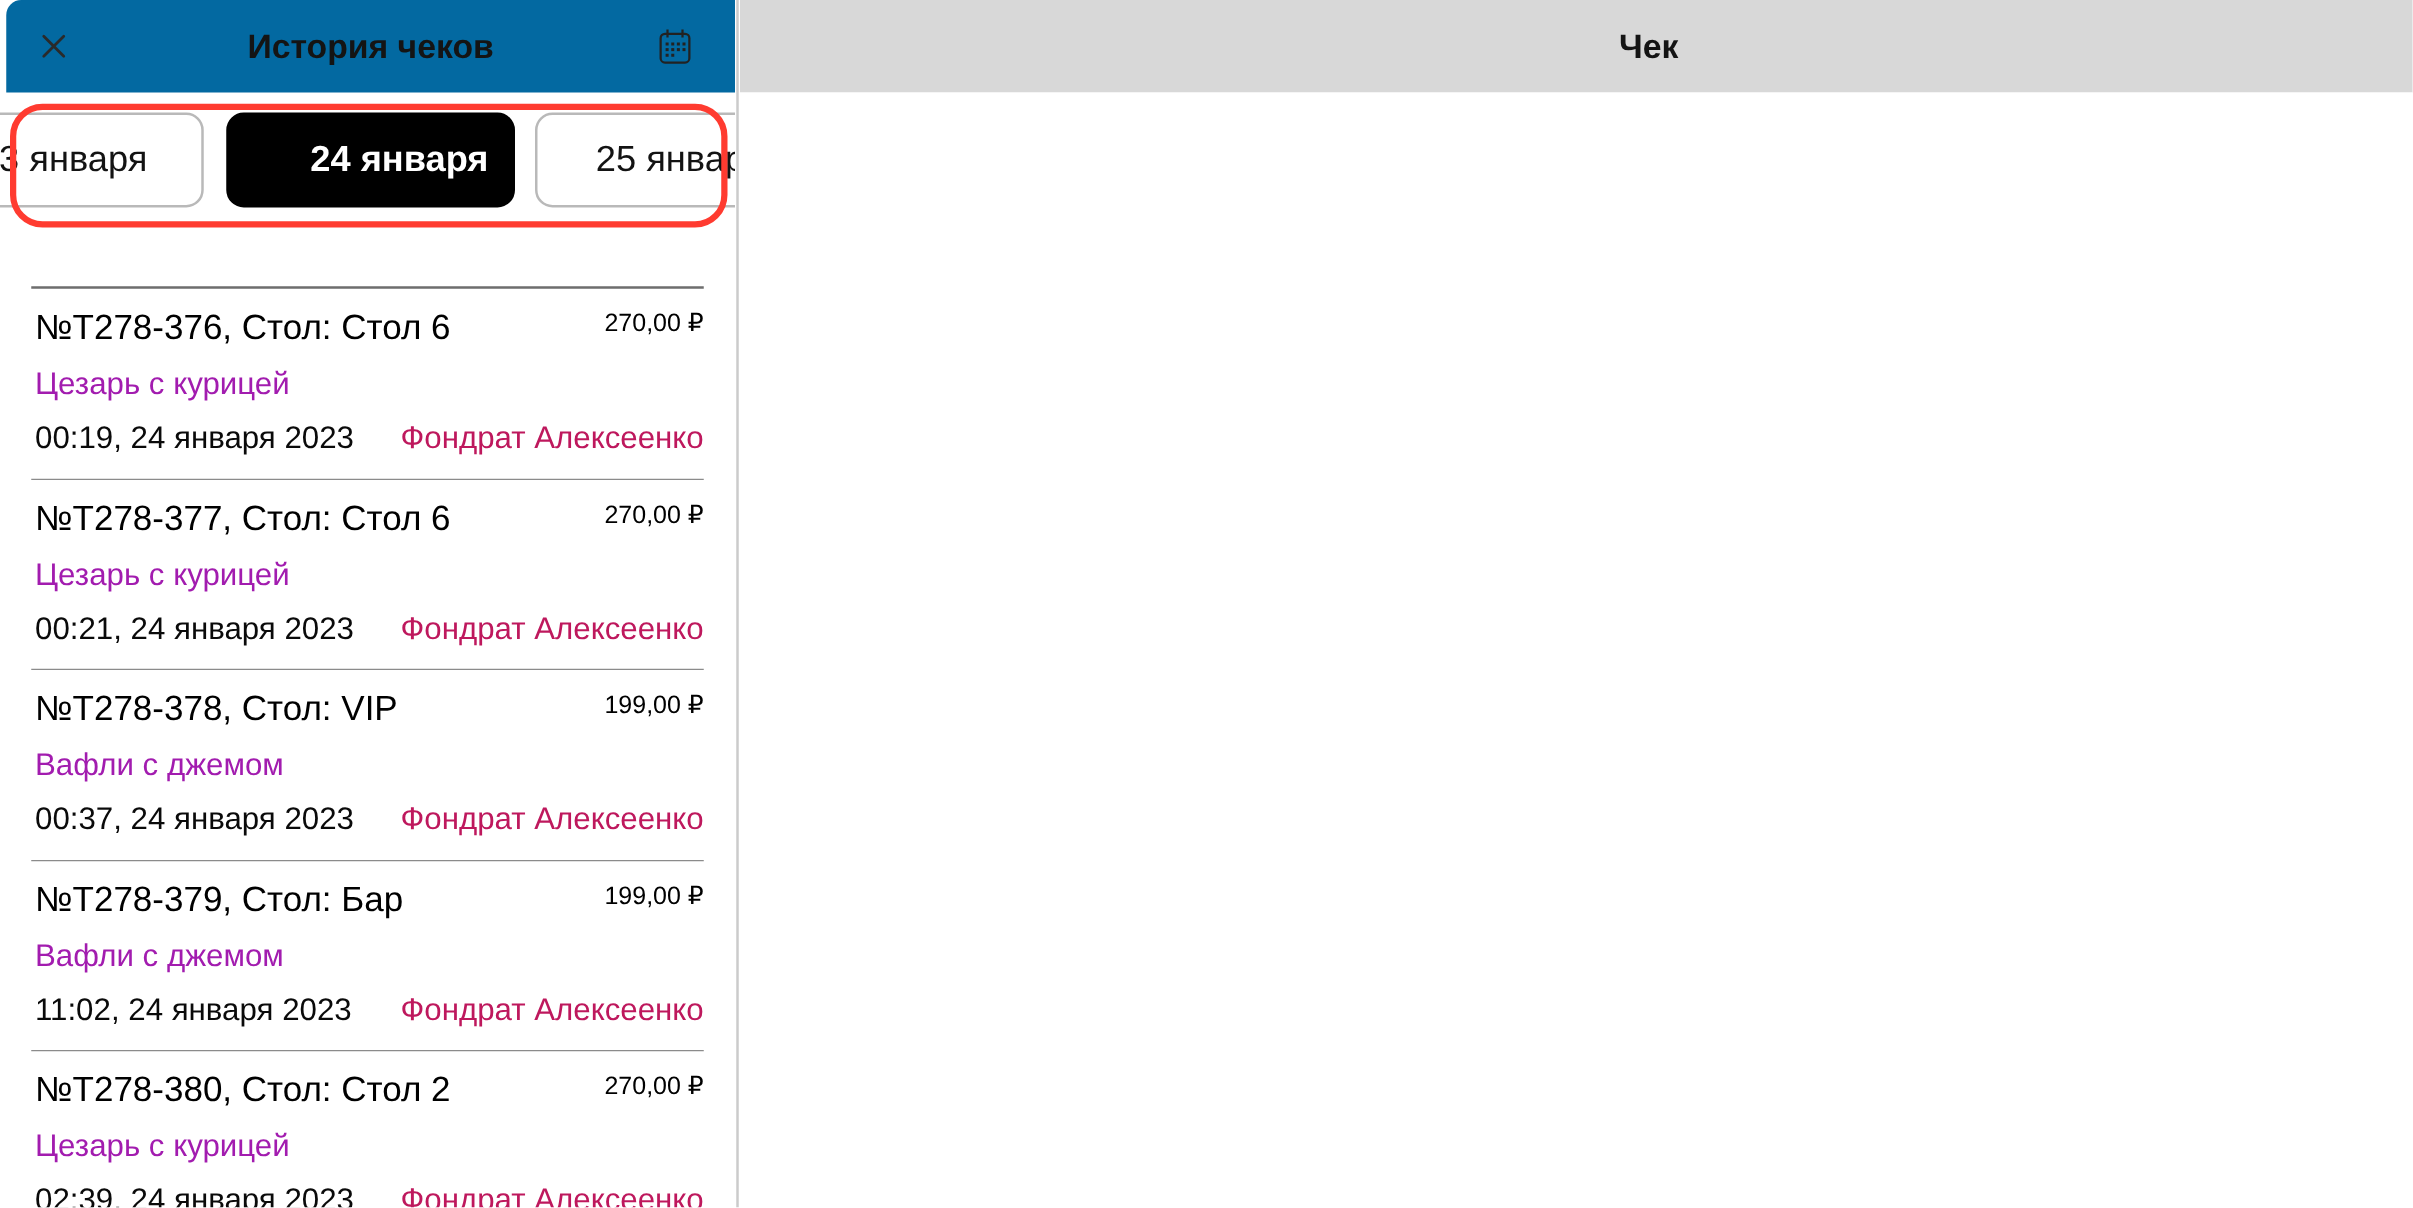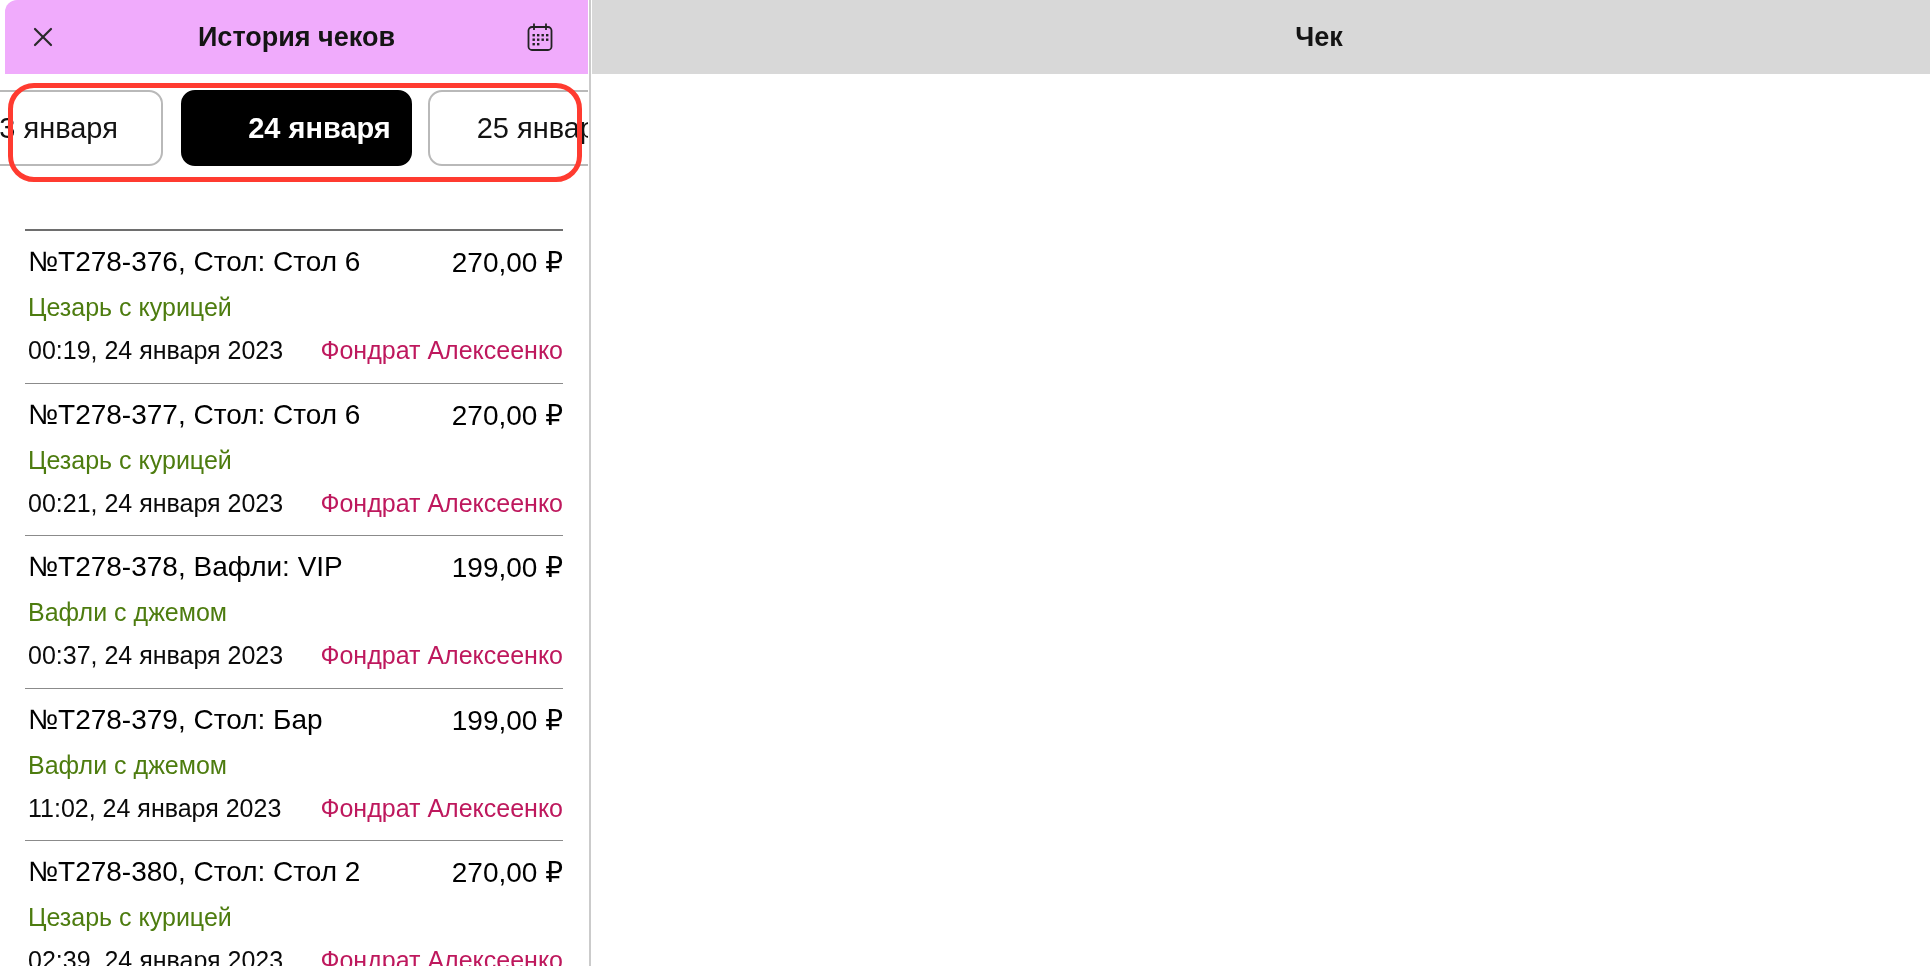--- a/index.html
+++ b/index.html
@@ -14,21 +14,21 @@
 
   
   .panel-left {
     position: absolute; left: 0; top: 0;
     width: 588px; height: 966px;
     background: #fff; overflow: hidden;
   }
   .left-header {
     position: absolute; left: 5px; top: 0;
     width: 583px; height: 74px;
-    background: #f0abfc;
+    background: #0369a1;
     border-top-left-radius: 12px;
   }
   .left-header .header-title {
     position: absolute; left: 0; right: 0; top: 0; height: 74px;
     display: flex; align-items: center; justify-content: center;
     font-size: 27px; font-weight: 600; color: #141414;
   }
   .icon-btn {
     position: absolute; top: 0; height: 74px;
     display: flex; align-items: center; justify-content: center;
@@ -79,22 +79,22 @@
     border-top: 2px solid #6e6e6e;
     margin-top: 44px;
   }
   .receipt-row {
     position: relative;
     height: 151.5px;
     border-bottom: 1.5px solid #8b8b8b;
     cursor: pointer;
   }
   .row-title  { position: absolute; top: 15px;  left: 3px;  font-size: 28px; color: #000; }
-  .row-amount { position: absolute; top: 15px;  right: 0;   font-size: 28px; color: #000; }
-  .row-dish   { position: absolute; top: 62px;  left: 3px;  font-size: 25px; color: #4d7c0f; }
+  .row-amount { position: absolute; top: 15px;  right: 0;   font-size: 20px; color: #000; }
+  .row-dish   { position: absolute; top: 62px;  left: 3px;  font-size: 25px; color: #a21caf; }
   .row-time   { position: absolute; top: 105px; left: 3px;  font-size: 25px; color: #0a0a0a; }
   .row-waiter { position: absolute; top: 105px; right: 0;   font-size: 25px; color: #be185d; }
 
   
   .panel-divider {
     position: absolute; left: 589px; top: 0;
     width: 2px; height: 966px;
     background: #cbcbcb;
   }
 
@@ -182,21 +182,21 @@
 
       <div class="receipt-row">
         <div class="row-title">№Т278-377, Стол: Стол 6</div>
         <div class="row-amount">270,00 ₽</div>
         <div class="row-dish">Цезарь с курицей</div>
         <div class="row-time">00:21, 24 января 2023</div>
         <div class="row-waiter">Фондрат Алексеенко</div>
       </div>
 
       <div class="receipt-row">
-        <div class="row-title">№Т278-378, Вафли: VIP</div>
+        <div class="row-title">№Т278-378, Стол: VIP</div>
         <div class="row-amount">199,00 ₽</div>
         <div class="row-dish">Вафли с джемом</div>
         <div class="row-time">00:37, 24 января 2023</div>
         <div class="row-waiter">Фондрат Алексеенко</div>
       </div>
 
       <div class="receipt-row">
         <div class="row-title">№Т278-379, Стол: Бар</div>
         <div class="row-amount">199,00 ₽</div>
         <div class="row-dish">Вафли с джемом</div>

